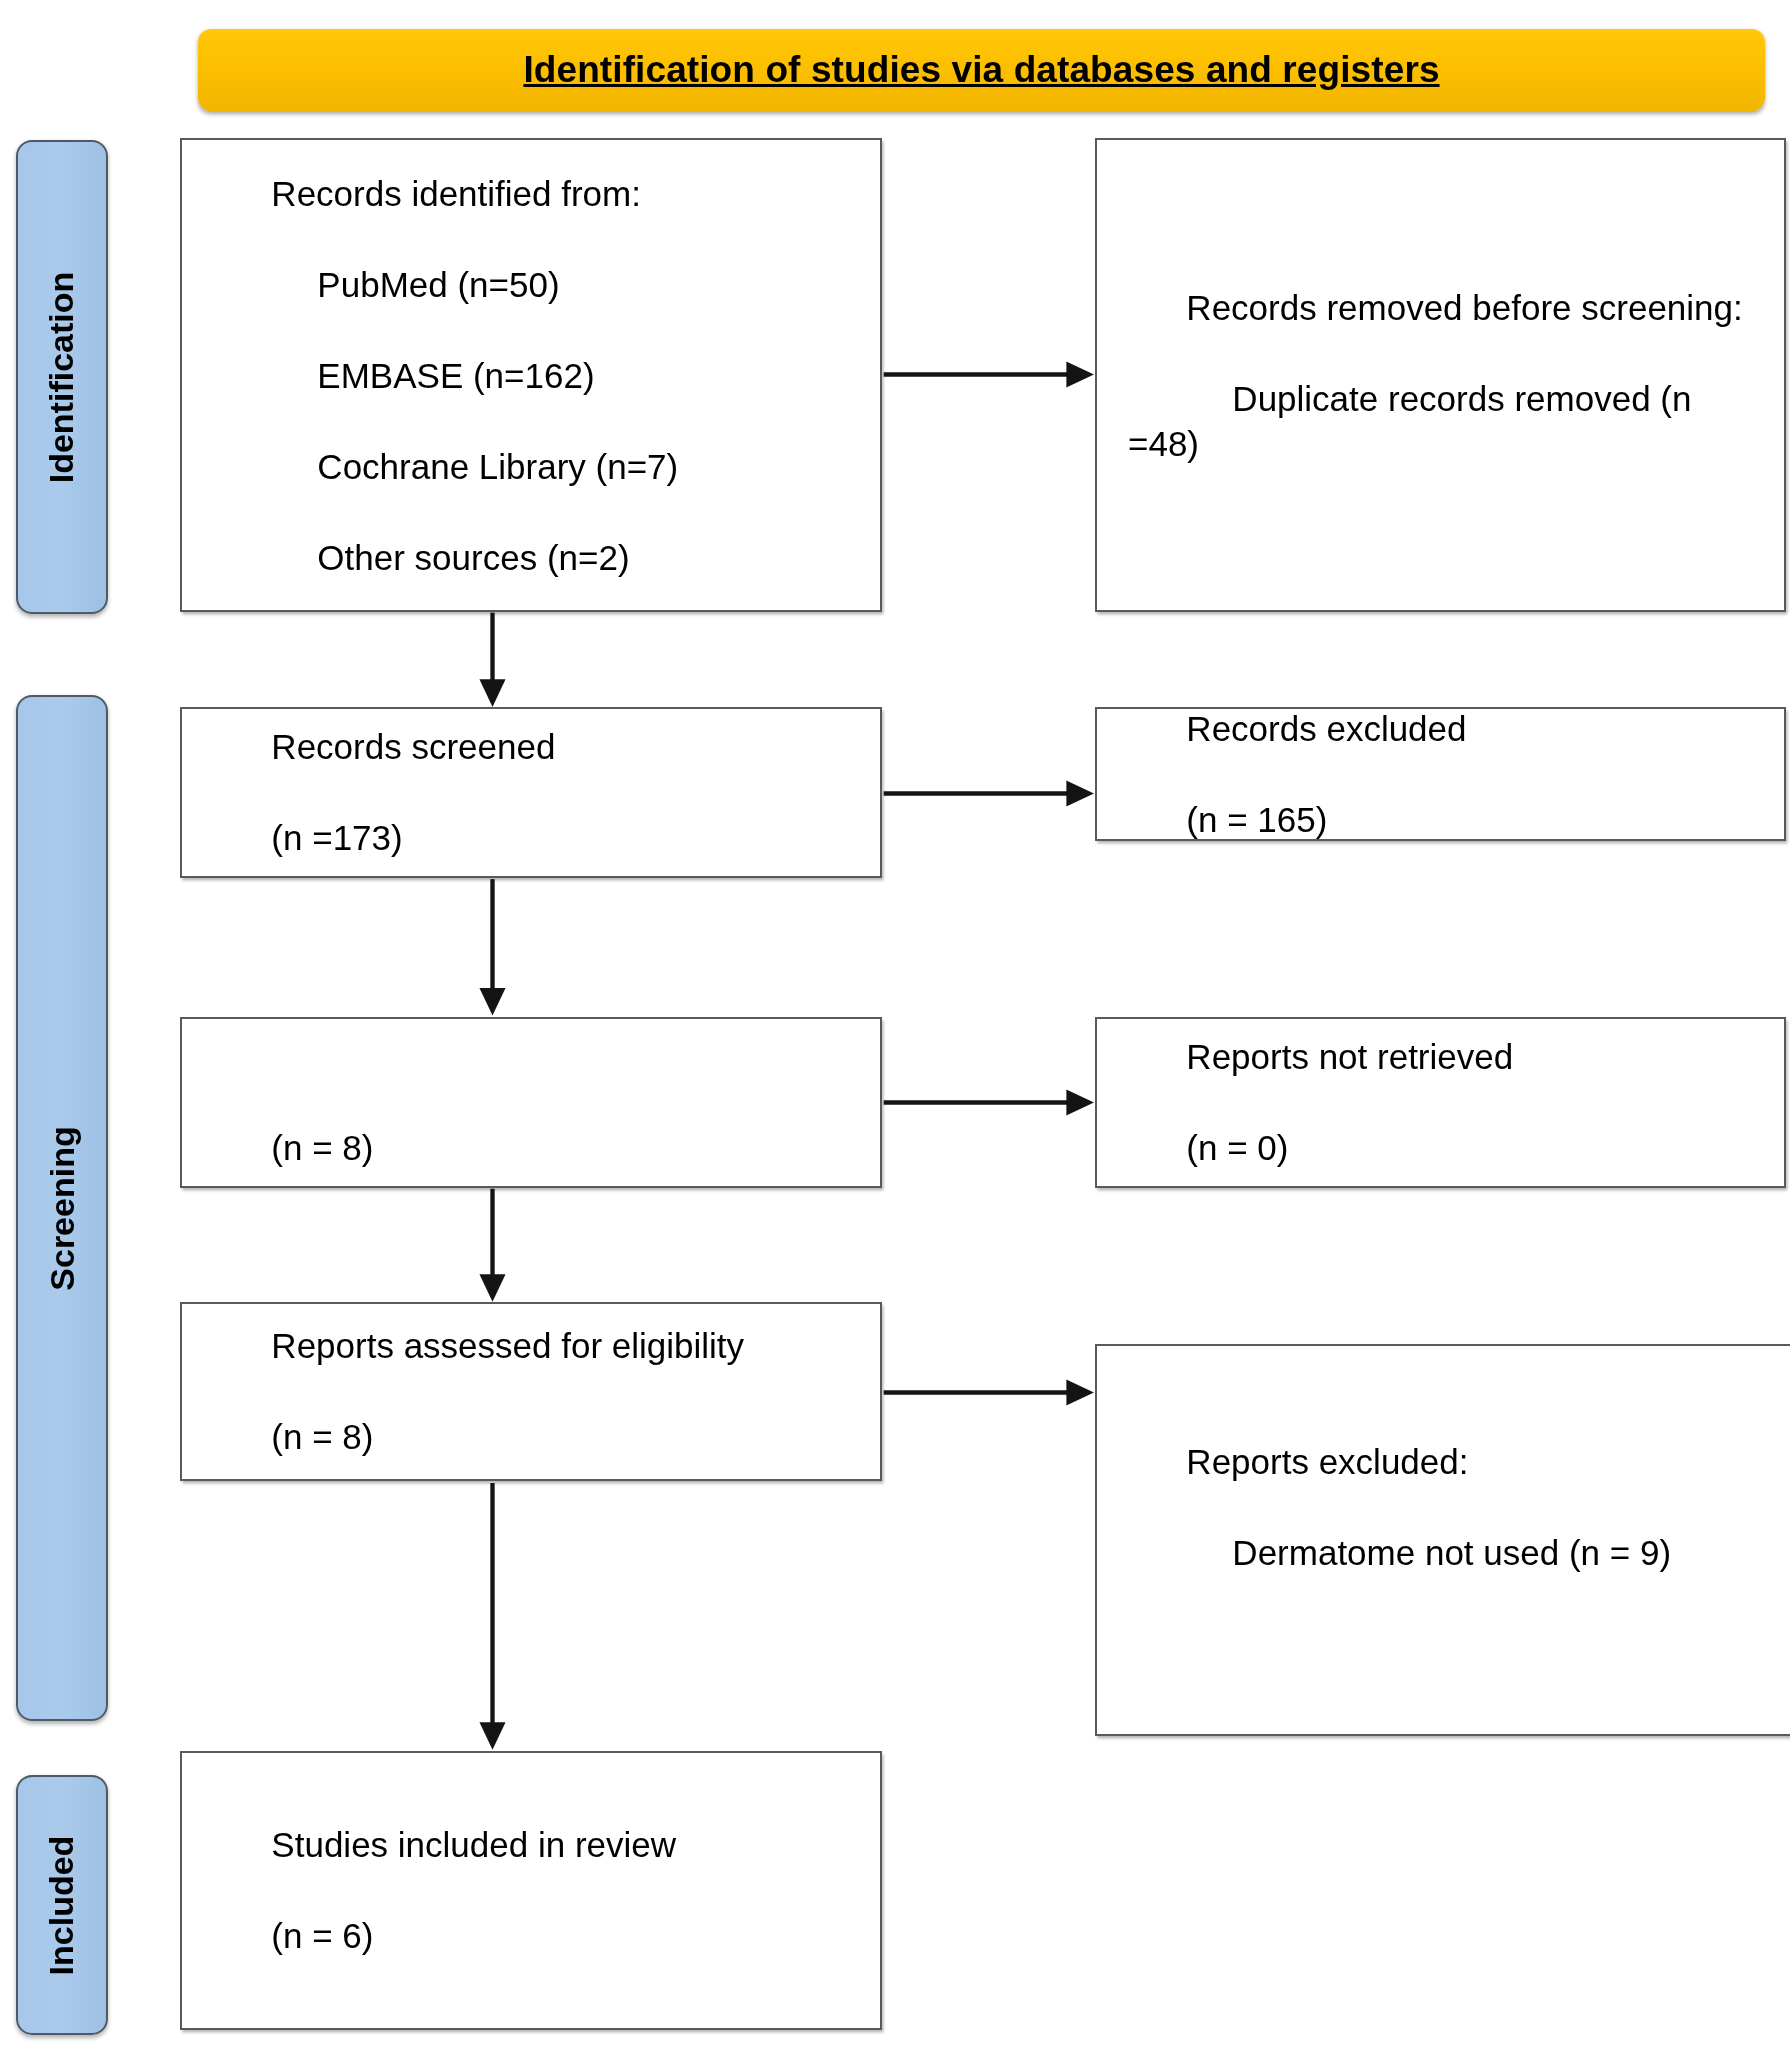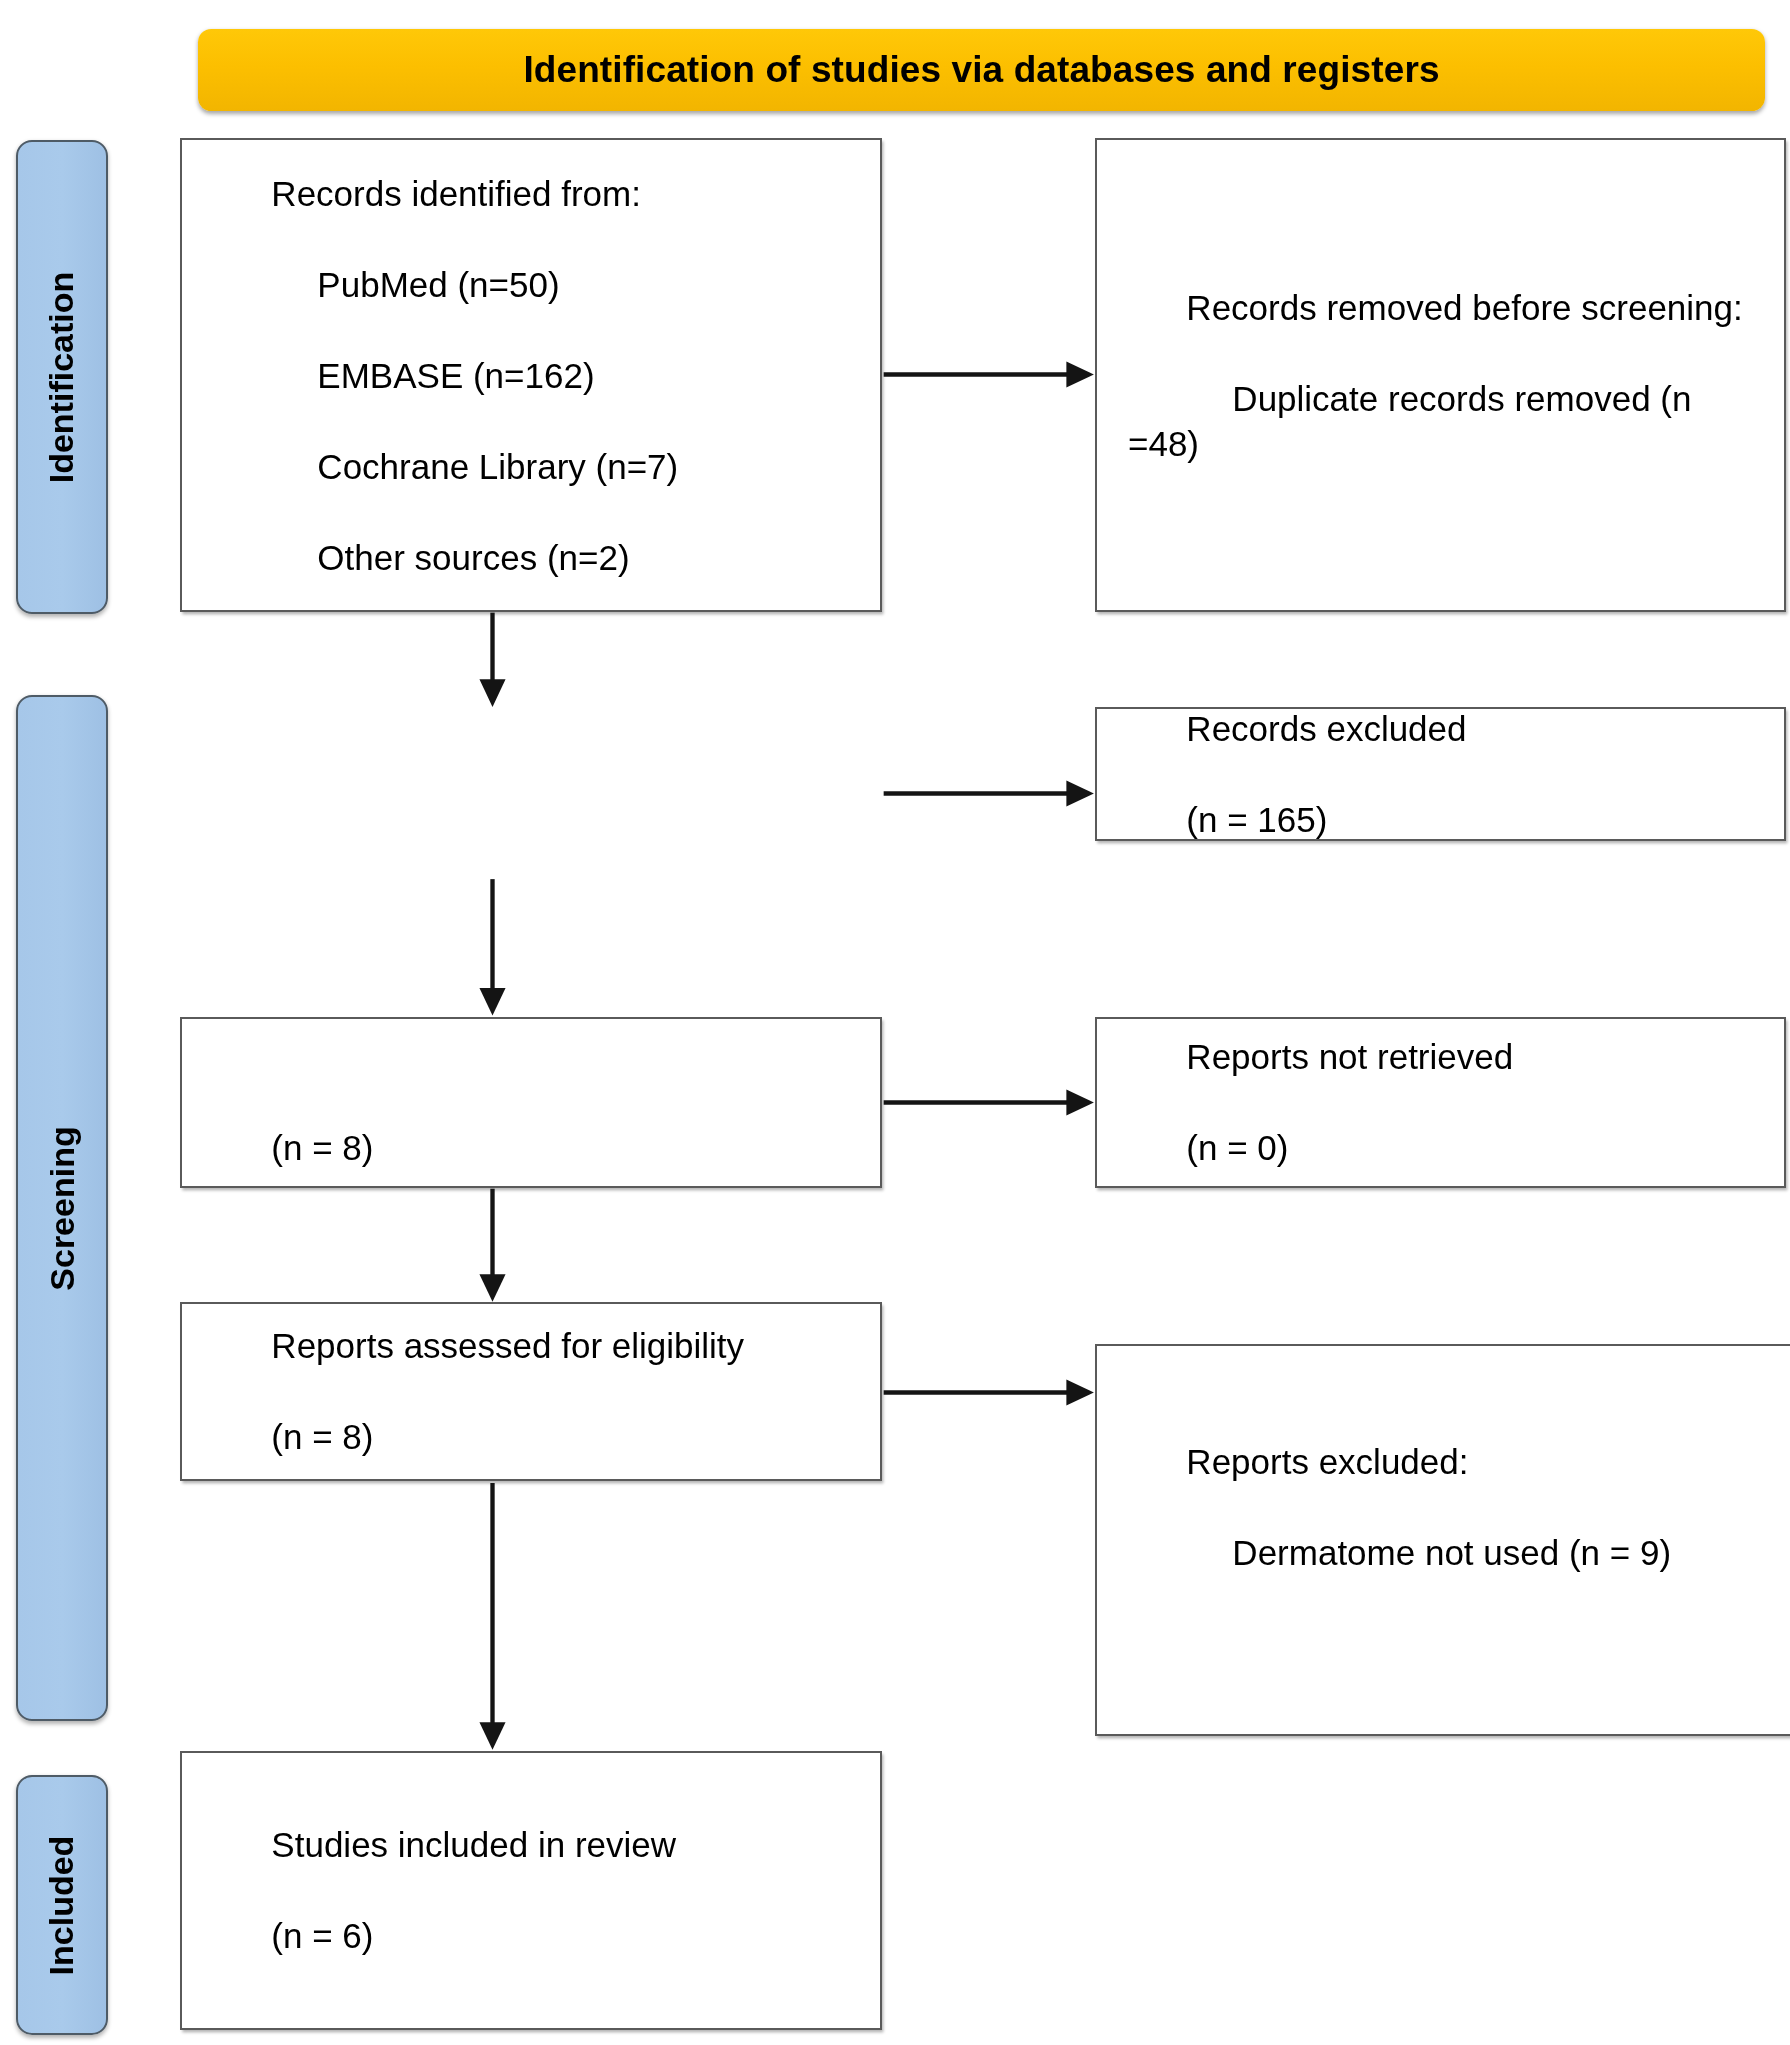--- a/index.html
+++ b/index.html
@@ -26,20 +26,21 @@
     left: 198px;
     top: 29px;
     width: 1567px;
     height: 82px;
     background: linear-gradient(180deg, #FFC808 0%, #FCBF00 45%, #F2B500 100%);
     border-radius: 13.2px;
     box-shadow: 0 2.9px 4.4px rgba(0,0,0,0.35);
     display: flex;
     align-items: center;
     justify-content: center;
+    text-decoration: underline;
   }
   .banner-title {
     font-size: 37px;
     font-weight: bold;
     color: #000000;
     letter-spacing: 0.1px;
     white-space: nowrap;
   }
 
   
@@ -148,20 +149,26 @@
     </div>
   </div>
 
   <div class="box" id="box-removed">
     <div class="box-text mid">
       <span>Records removed </span><span class="ital">before screening</span><span>:</span><br>
       <span class="indent"></span><span>Duplicate records removed (n =48)</span>
     </div>
   </div>
 
+  <div class="box" id="box-screened">
+    <div class="box-text mid">
+      <span>Records screened</span><br>
+      <span>(n =173)</span>
+    </div>
+  </div>
 
   <div class="box" id="box-excluded">
     <div class="box-text mid">
       <span>Records excluded</span><br>
       <span>(n = 165)</span>
     </div>
   </div>
 
   <div class="box" id="box-sought">
     <div class="box-text mid">

